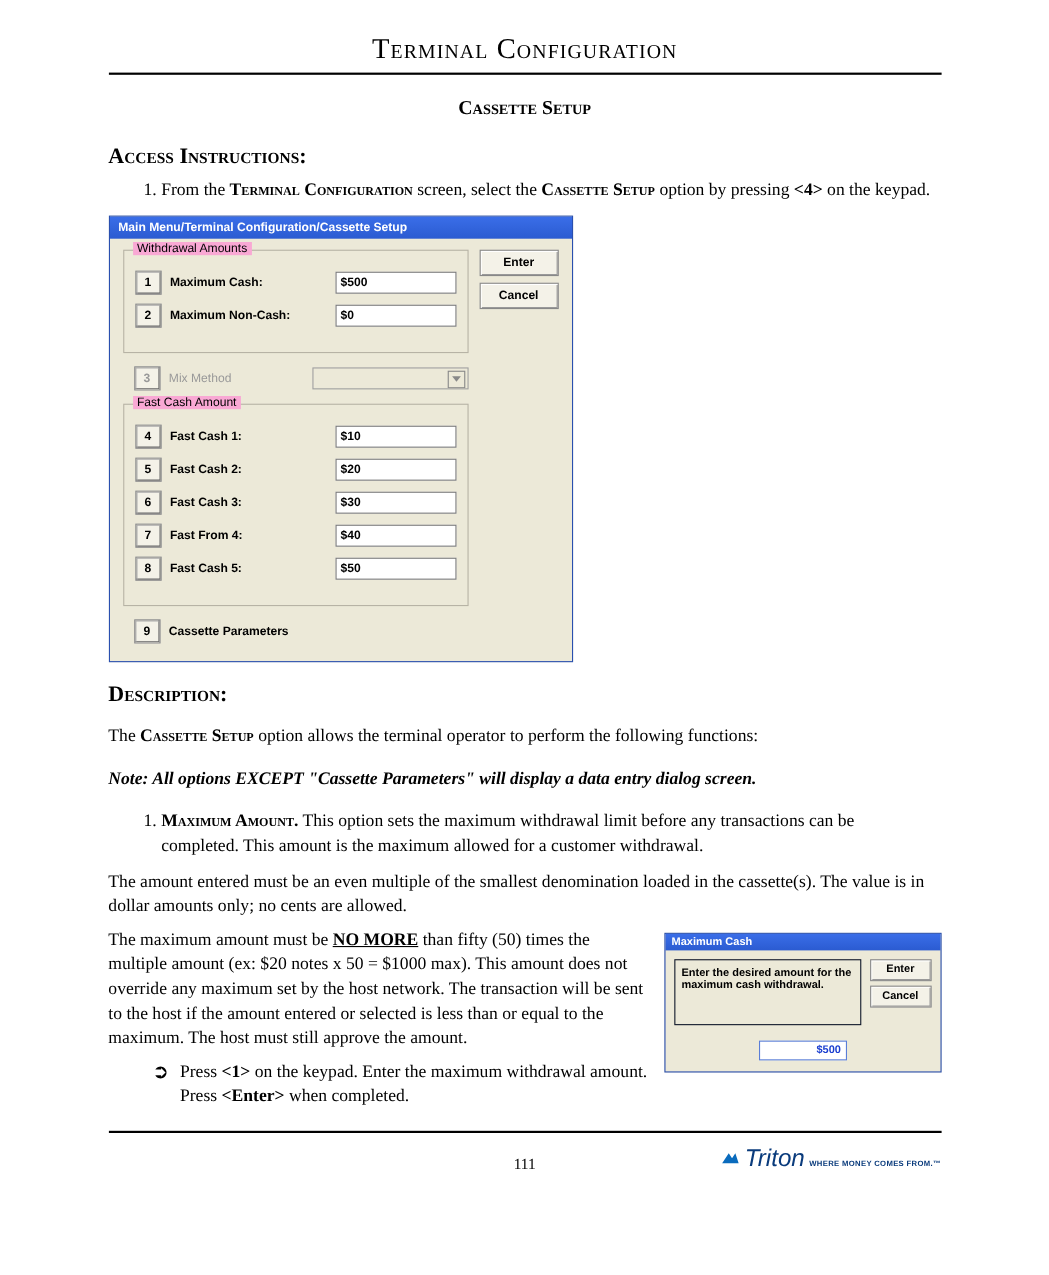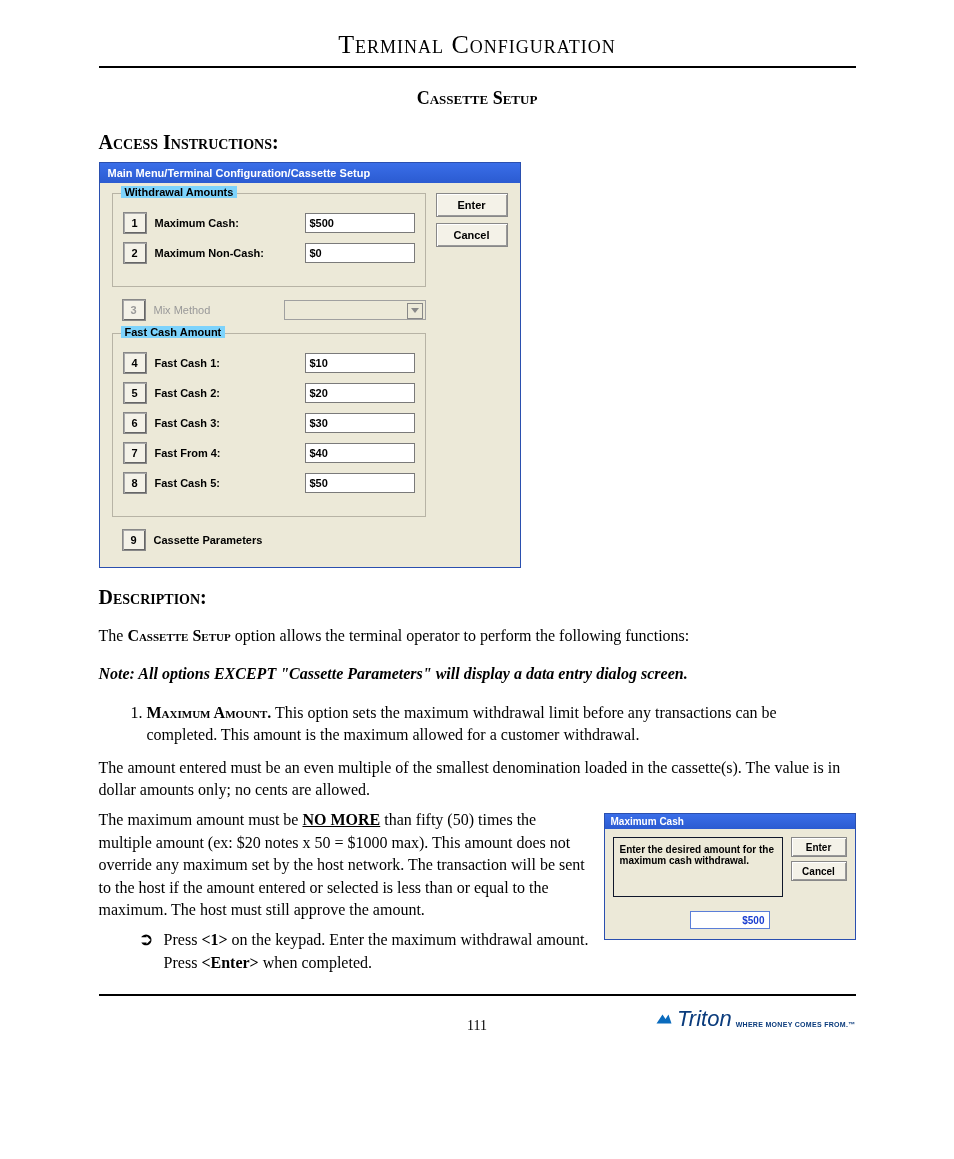--- a/index.html
+++ b/index.html
@@ -11,21 +11,21 @@
   ol.access{margin:6px 0 12px 30px;padding:0;font-size:16px;line-height:1.4}
   ol.access li{margin-left:18px}
   .sc{font-variant:small-caps;font-weight:bold}
   .dlg-wrap{display:flex;justify-content:flex-start;margin:6px 0 18px}
   .dlg{width:420px;border:1px solid #2a4faf;background:#ece9d8;font-family:Tahoma,Arial,sans-serif;font-size:11px}
   .titlebar{background:linear-gradient(#3a6ee8,#2b5bd1);color:#fff;font-weight:bold;padding:4px 8px}
   .dlg-body{padding:10px 12px 16px 12px;display:flex;gap:10px;align-items:flex-start}
   .dlg-left{flex:1}
   .dlg-right{width:72px;display:flex;flex-direction:column;gap:6px}
   .grp{border:1px solid #b7b3a5;padding:10px 10px 14px 10px;margin-bottom:12px;position:relative}
-  .grp-title{position:absolute;top:-8px;left:8px;background:#7dd3fc;padding:0 4px;font-weight:bold}
+  .grp-title{position:absolute;top:-8px;left:8px;background:#f9a8d4;padding:0 4px;font-weight:normal}
   .row{display:flex;align-items:center;margin:8px 0;gap:8px}
   .kbtn{width:22px;height:20px;border:1px solid #888;background:#f4f2e8;display:flex;align-items:center;justify-content:center;font-weight:bold;box-shadow:1px 1px 0 #aaa inset,-1px -1px 0 #666 inset}
   .kbtn.disabled{color:#999}
   .rlabel{font-weight:bold;flex:1}
   .rlabel.disabled{color:#999;font-weight:normal}
   .inp{width:100px;height:18px;border:1px solid #7a7a7a;background:#fff;padding:0 4px;font-weight:bold;font-size:11px;display:flex;align-items:center}
   .combo{width:140px;height:18px;border:1px solid #a0a0a0;background:#ece9d8;position:relative}
   .combo::after{content:"";position:absolute;right:2px;top:2px;width:14px;height:14px;border:1px solid #888;background:#ece9d8}
   .combo::before{content:"";position:absolute;right:6px;top:7px;border-left:4px solid transparent;border-right:4px solid transparent;border-top:5px solid #888;z-index:2}
   .sidebtn{height:22px;border:1px solid #888;background:#f4f2e8;display:flex;align-items:center;justify-content:center;font-weight:bold;box-shadow:1px 1px 0 #fff inset,-1px -1px 0 #999 inset}
@@ -59,20 +59,25 @@
 <body>
 
 <div class="page">
 
   <div class="hdr-title">Terminal Configuration</div>
   <hr class="rule">
 
   <div class="sub-title">Cassette Setup</div>
 
   <div class="sec-label">Access Instructions:</div>
+  <ol class="access">
+    <li>
+      <span>From the </span><span class="sc">Terminal Configuration</span><span> screen, select the </span><span class="sc">Cassette Setup</span><span> option by pressing </span><b>&lt;4&gt;</b><span> on the keypad.</span>
+    </li>
+  </ol>
 
   <div class="dlg-wrap">
     <div class="dlg">
       <div class="titlebar">Main Menu/Terminal Configuration/Cassette Setup</div>
       <div class="dlg-body">
         <div class="dlg-left">
           <div class="grp">
             <div class="grp-title">Withdrawal Amounts</div>
             <div class="row">
               <div class="kbtn">1</div>

